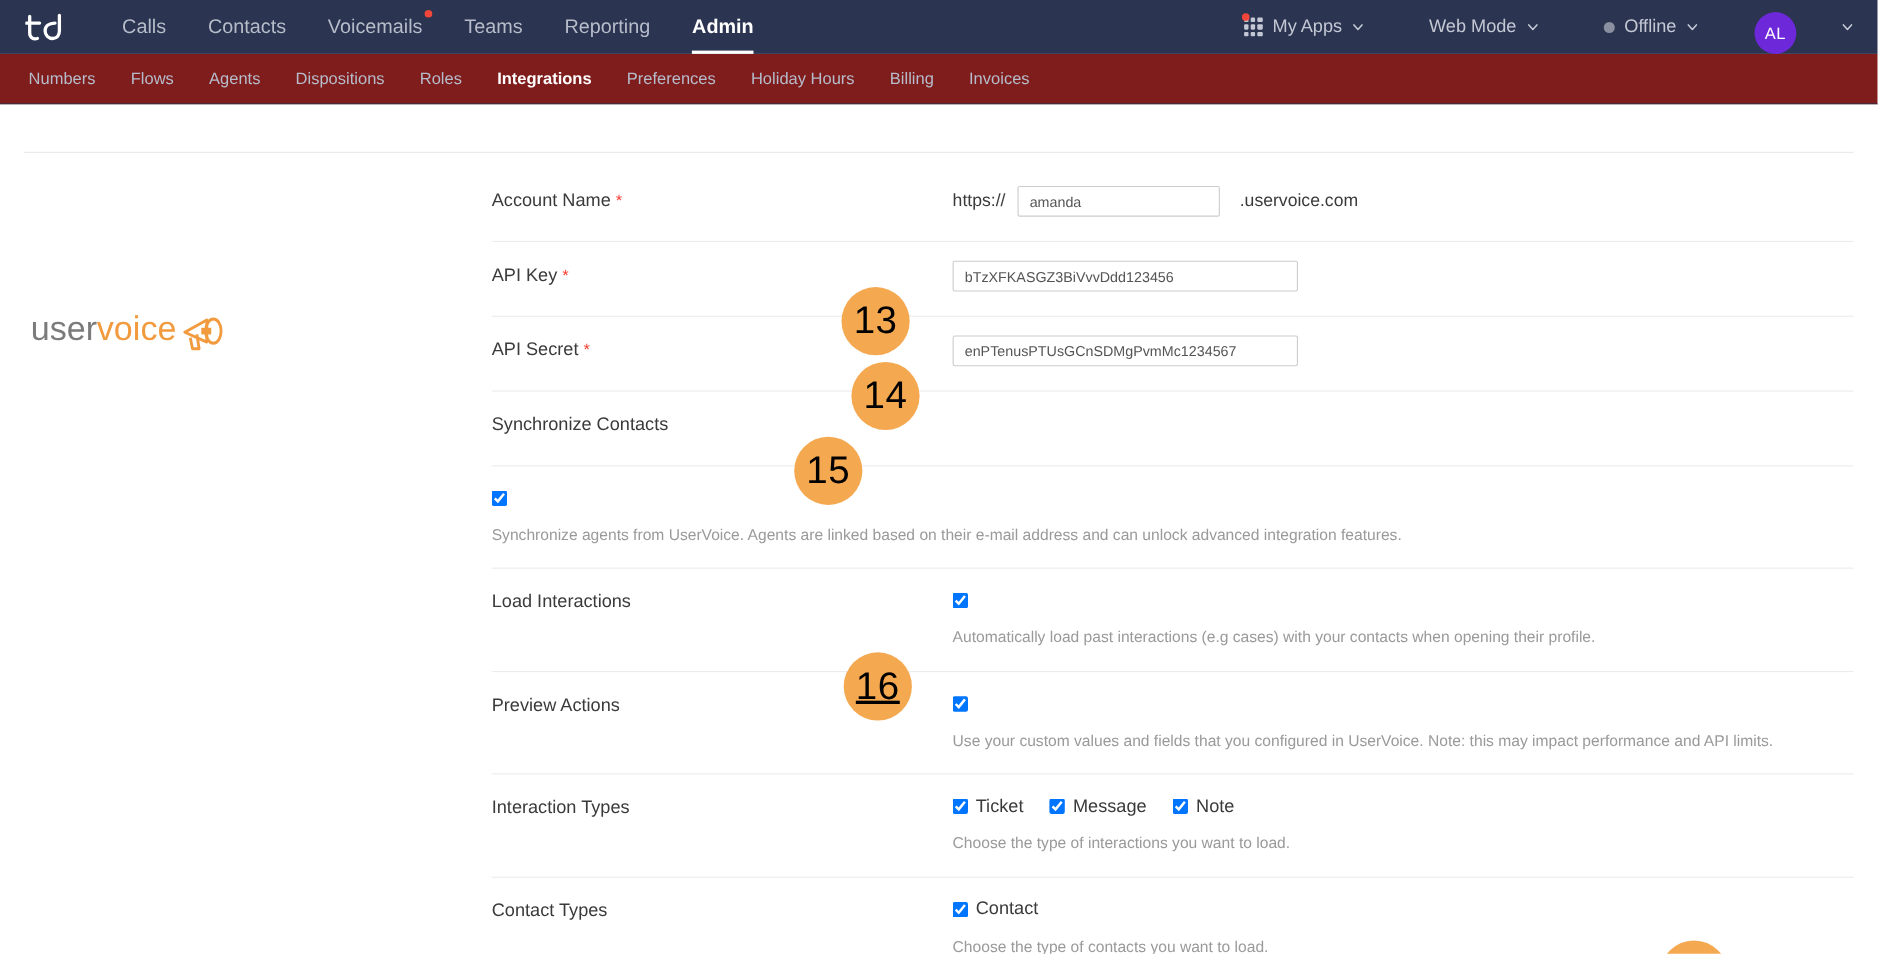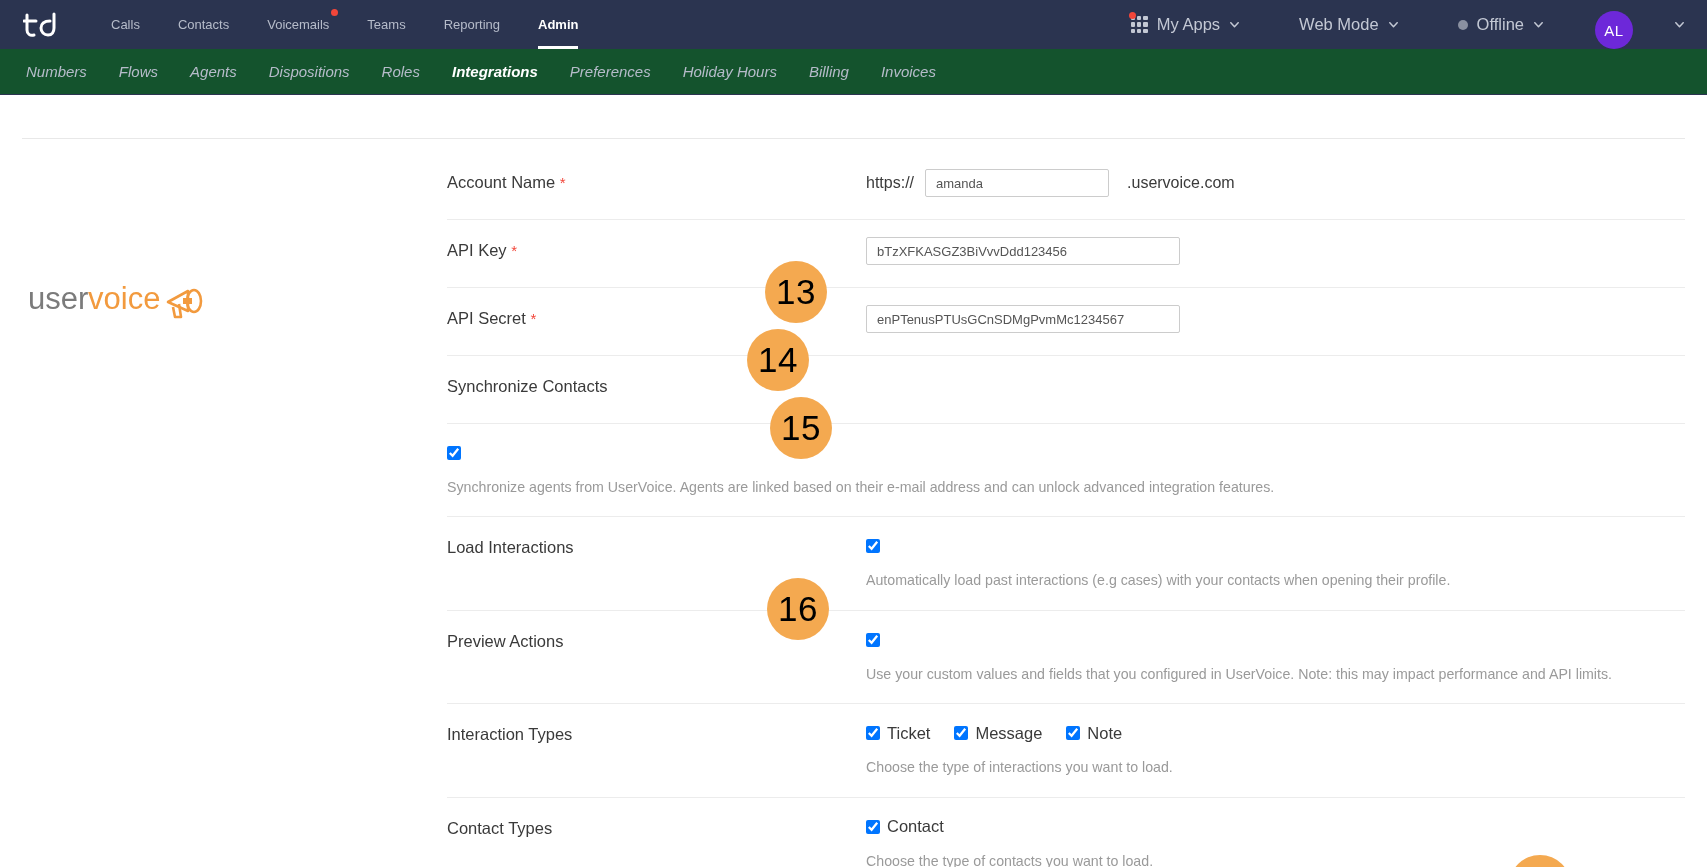--- a/index.html
+++ b/index.html
@@ -23,21 +23,21 @@
   .logo-td {
     width: 42px; height: 32px;
     display: flex; align-items: center; justify-content: center;
     margin-right: 28px;
     flex: none;
   }
   .logo-td svg { display: block; }
   .topnav { display: flex; align-items: center; height: 100%; }
   .topnav-item {
     color: #b6bcca;
-    font-size: 13px;
+    font-size: 18px;
     padding: 0 19px;
     height: 100%;
     display: flex; align-items: center;
     position: relative;
     cursor: pointer;
     white-space: nowrap;
   }
   .topnav-item.active { color: #ffffff; font-weight: bold; }
   .topnav-item.active::after {
     content: "";
@@ -111,26 +111,25 @@
     font-size: 15px;
     display: flex; align-items: center; justify-content: center;
     margin-left: 6px;
     letter-spacing: .5px;
     cursor: pointer;
   }
 
   
   .subbar {
     height: 46px;
-    background: #14532d;
+    background: #7f1d1d;
     display: flex;
     align-items: center;
     padding: 0 10px;
     border-bottom: 1px solid #2b3450;
-    font-style: italic;
   }
   .subnav-item {
     color: #b6bcca;
     font-size: 15px;
     padding: 0 16px;
     height: 100%;
     display: flex; align-items: center;
     cursor: pointer;
     white-space: nowrap;
   }
@@ -241,23 +240,23 @@
     background: #f4a950;
     color: #000000;
     display: flex; align-items: center; justify-content: center;
     font-size: 35px;
     font-weight: 500;
     z-index: 20;
     letter-spacing: .5px;
     cursor: pointer;
   }
   .b13 { left: 765px; top: 166px; }
-  .b14 { left: 747px; top: 234px; }
-  .b15 { left: 770px; top: 302px; }
-  .b16 { left: 767px; top: 483px; }
+  .b14 { left: 774px; top: 234px; }
+  .b15 { left: 722px; top: 302px; }
+  .b16 { left: 767px; top: 498px; text-decoration: underline; }
   .b17 { left: 1509px; top: 760px; }
 </style>
 </head>
 <body>
 
 <div class="topbar">
   <div class="logo-td">
     <svg width="40" height="30" viewBox="0 0 40 30">
       <path d="M4 5 L4 20 C4 24 7 26 11 25" stroke="#ffffff" stroke-width="3" fill="none" stroke-linecap="round"></path>
       <line x1="1" y1="11" x2="13" y2="11" stroke="#ffffff" stroke-width="3" stroke-linecap="round"></line>

